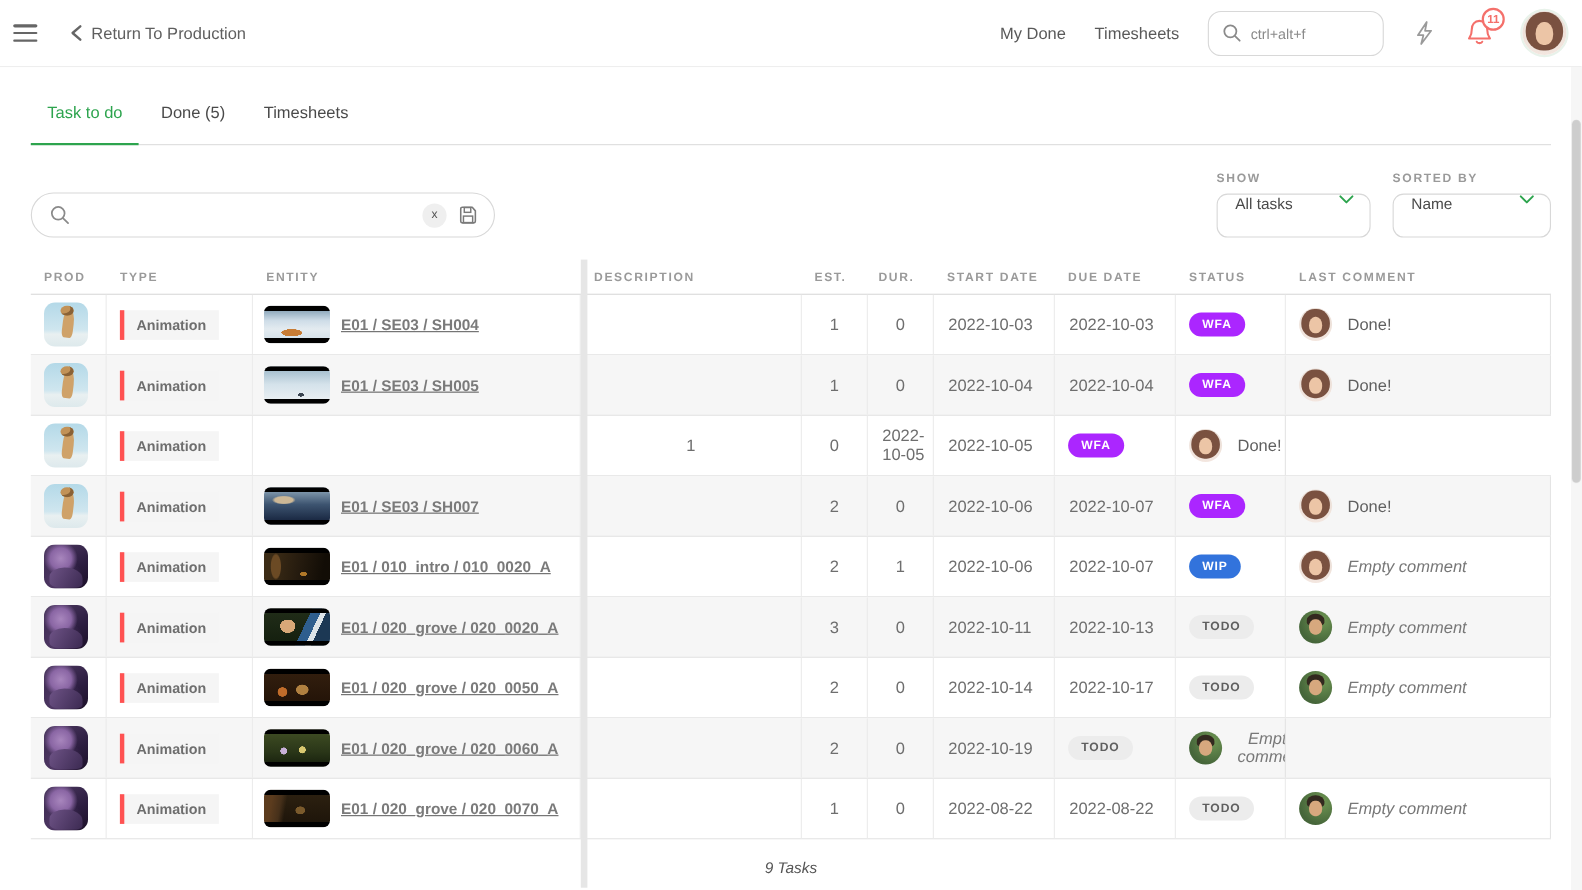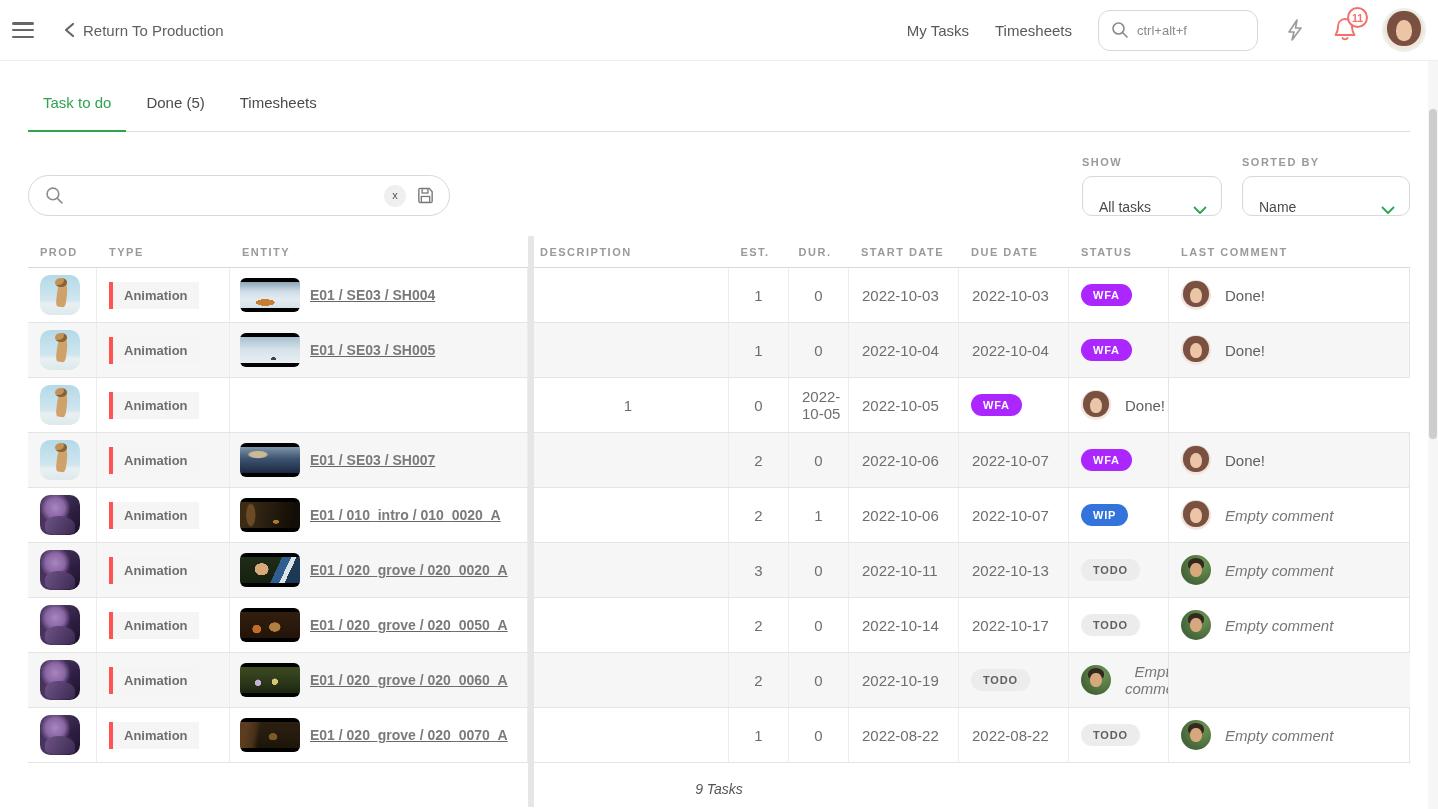--- a/index.html
+++ b/index.html
@@ -33,23 +33,23 @@
   .tab.active::after { content:""; position:absolute; left:0; right:0; bottom:-1px; height:2px; background:#2da44e; }
 
   
   .filter-row { margin:24px 28px 0 28px; display:flex; align-items:flex-end; }
   .filter-search { width:422px; height:41px; border:1px solid #d8d8d8; border-radius:21px; display:flex; align-items:center; padding:0 14px 0 16px; gap:10px; }
   .filter-search input { flex:1; border:none; outline:none; font-size:14px; font-family:"Liberation Sans", sans-serif; color:#444; }
   .clear-btn { width:22px; height:22px; border-radius:50%; background:#efefef; border:none; color:#555; font-size:11px; cursor:pointer; line-height:1; }
   .save-btn { background:none; border:none; cursor:pointer; display:flex; }
   .selectors { margin-left:auto; display:flex; gap:20px; }
   .field-label { font-size:11px; font-weight:bold; letter-spacing:1.5px; color:#9a9a9a; margin-bottom:8px; }
-  .select-box { height:40px; border:1px solid #d8d8d8; border-radius:10px; display:flex; align-items:flex-end; justify-content:space-between; padding:0 14px 0 16px; font-size:14px; color:#4a4a4a; cursor:pointer; }
+  .select-box { height:40px; border:1px solid #d8d8d8; border-radius:10px; display:flex; align-items:flex-start; justify-content:space-between; padding:0 14px 0 16px; font-size:14px; color:#4a4a4a; cursor:pointer; }
   .select-show { width:140px; }
-  .select-sort { width:168px; }
+  .select-sort { width:144px; }
 
   
   .table-wrap { margin:20px 28px 0 28px; position:relative; }
   .col-divider { position:absolute; left:500px; top:0; bottom:0; width:6px; background:#e6e6e6; z-index:3; cursor:col-resize; }
   .thead, .trow { display:grid; grid-template-columns:69px 133px 298px 201px 60px 60px 110px 110px 100px 1fr; }
   .thead { border-bottom:1px solid #d9d9d9; }
   .th { font-size:11px; font-weight:bold; letter-spacing:1.5px; color:#9a9a9a; padding:10px 8px 9px 12px; white-space:nowrap; }
   .th.center { text-align:center; padding-left:0; }
   .trow { height:55px; border-bottom:1px solid #e4e4e4; cursor:pointer; }
   .trow:nth-child(even) { background:#f6f6f6; }
@@ -110,21 +110,21 @@
     </div>
   <div class="back-link">
     <span>
       <svg width="11" height="16" viewBox="0 0 11 16">
           <polyline points="9,2 2,8 9,14" fill="none" stroke="#666" stroke-width="2.2" stroke-linecap="round" stroke-linejoin="round"></polyline>
         </svg>
     </span>
     <span>Return To Production</span>
   </div>
   <div class="topbar-right">
-    <span class="top-nav-item">My Tasks</span>
+    <span class="top-nav-item">My Done</span>
     <span class="top-nav-item">Timesheets</span>
     <div class="top-search">
       <span>
         <svg width="18" height="18" viewBox="0 0 18 18">
             <circle cx="7.5" cy="7.5" r="5.5" fill="none" stroke="#8a8a8a" stroke-width="1.6"></circle>
             <line x1="11.8" y1="11.8" x2="16" y2="16" stroke="#8a8a8a" stroke-width="1.6" stroke-linecap="round"></line>
           </svg>
       </span>
       <input type="text" placeholder="ctrl+alt+f" style="">
     </div>

